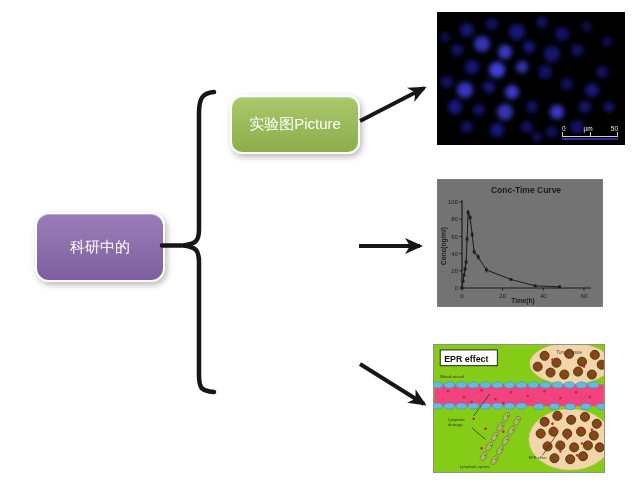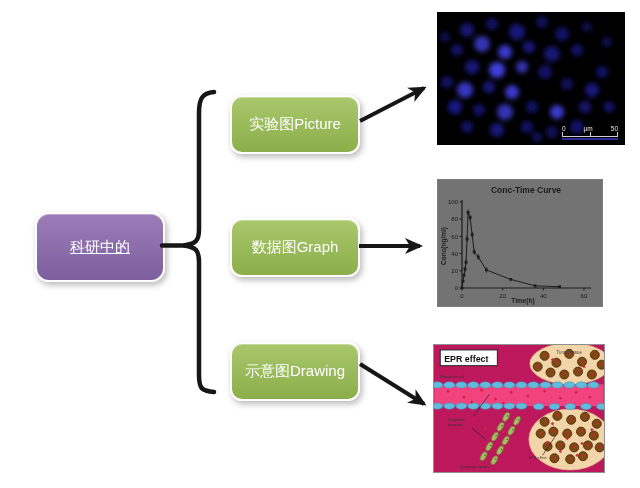--- a/index.html
+++ b/index.html
@@ -2,60 +2,54 @@
 <html><head>
 <meta charset="utf-8">
 <style>
   html,body{margin:0;padding:0;background:#ffffff;}
   body{font-family:"Liberation Sans","DejaVu Sans",sans-serif;}
   #canvas{position:relative;width:640px;height:488px;background:#ffffff;overflow:hidden;}
   .node{position:absolute;display:flex;align-items:center;justify-content:center;
         text-align:center;color:#ffffff;border:2px solid #fdfdfd;
         box-shadow:2px 3px 6px rgba(0,0,0,.28), inset 0 1px 0 rgba(255,255,255,.35);}
   #root-node{left:35px;top:212px;width:126px;height:66px;border-radius:14px;
-        background:linear-gradient(#9a7db8,#7e5f9e);font-size:15px;line-height:1.45;text-decoration:underline;}
+        background:linear-gradient(#9a7db8,#7e5f9e);font-size:15px;line-height:1.45;}
   .branch{left:230px;width:126px;height:55px;border-radius:12px;
         background:linear-gradient(#a9c86c,#8bae4a);font-size:15px;}
   #branch-1{top:95px;} #branch-2{top:218px;} #branch-3{top:342px;}
   #connector-layer{position:absolute;left:0;top:0;width:640px;height:488px;pointer-events:none;}
   
   #fluor-panel{position:absolute;left:437px;top:12px;width:188px;height:133px;background:#000;}
   #fluor-svg{position:absolute;left:0;top:0;}
   .scalebar{position:absolute;right:7px;bottom:5px;width:56px;color:#e8e8e8;font-size:6.5px;}
   .scalebar .nums{display:flex;justify-content:space-between;line-height:7px;}
   .scalebar .rule{position:relative;height:4px;border-bottom:1px solid #cfcfcf;}
   .scalebar .rule i{position:absolute;bottom:0;width:1px;height:4px;background:#cfcfcf;}
   .scalebar .strip{height:2px;background:#2a2a9a;margin-top:1px;}
   
   #chart-panel{position:absolute;left:437px;top:179px;width:166px;height:128px;background:#737373;
         border:1.5px solid #7d7d7d;box-sizing:border-box;}
   
-  #epr-panel{position:absolute;left:433px;top:344px;width:172px;height:129px;background:#be185d;
+  #epr-panel{position:absolute;left:433px;top:344px;width:172px;height:129px;background:#84cc16;
         border:1px solid #8f8f8f;box-sizing:border-box;}
   svg text{font-family:"Liberation Sans","DejaVu Sans",sans-serif;}
 </style>
 </head>
 <body>
 
 <div id="canvas">
 
   <div class="node" id="root-node">
     <div>
       <div>科研中的</div>
     </div>
   </div>
 
   <div class="node branch" id="branch-1">
     <span>实验图Picture</span>
-  </div>
-  <div class="node branch" id="branch-2">
-    <span>数据图Graph</span>
-  </div>
-  <div class="node branch" id="branch-3">
-    <span>示意图Drawing</span>
   </div>
 
   <svg id="connector-layer" viewBox="0 0 640 488">
     <defs>
       <marker id="ah" markerUnits="userSpaceOnUse" markerWidth="18" markerHeight="16" refX="15" refY="8" orient="auto">
         <polygon points="0,0 18,8 0,16 5,8" fill="#161616"></polygon>
       </marker>
     </defs>
     <path d="M214,92 C202,93 199,99 199,113 L199,229 C199,241 196,244 183,245.5 C196,247 199,250 199,262 L199,375 C199,389 202,391 214,392" fill="none" stroke="#161616" stroke-width="4.5" stroke-linecap="round"></path>
     <line x1="162" y1="245.5" x2="182" y2="245.5" stroke="#161616" stroke-width="4.5" stroke-linecap="round"></line>

